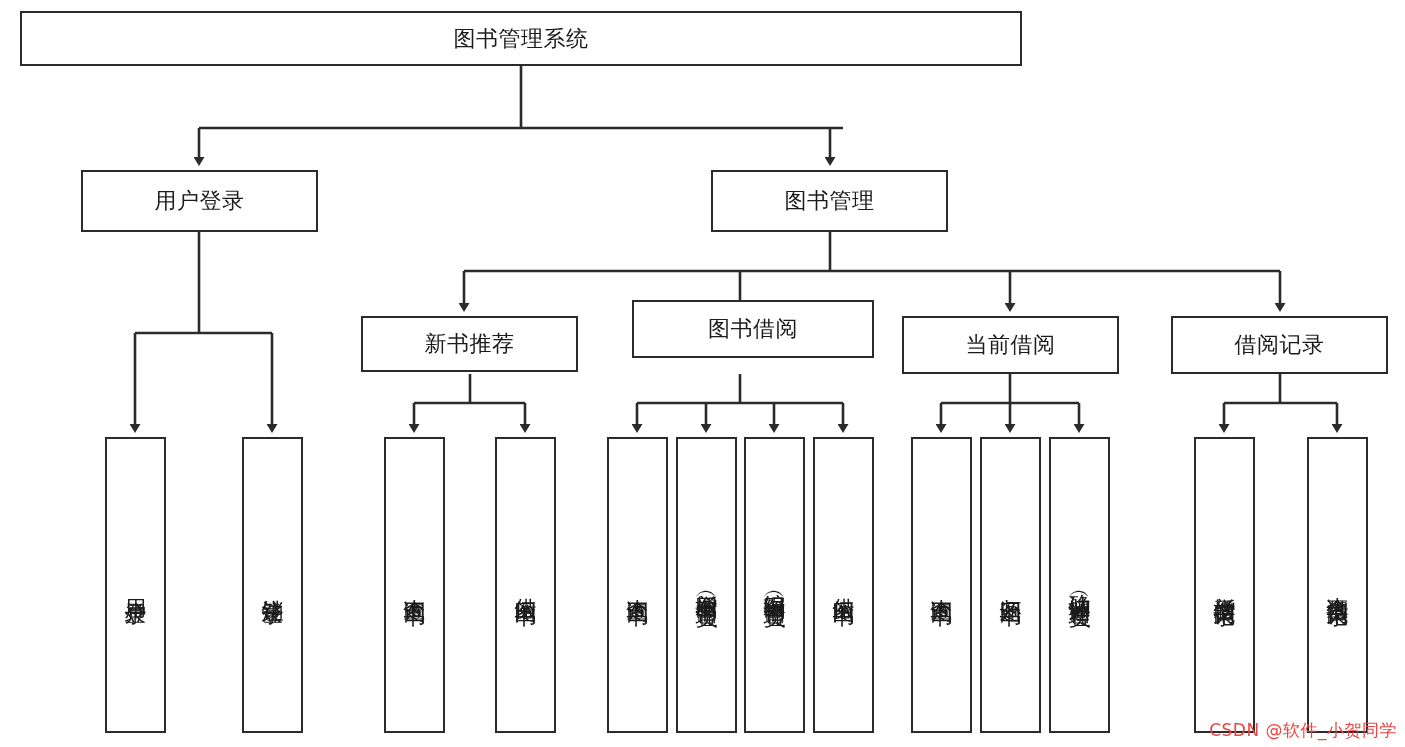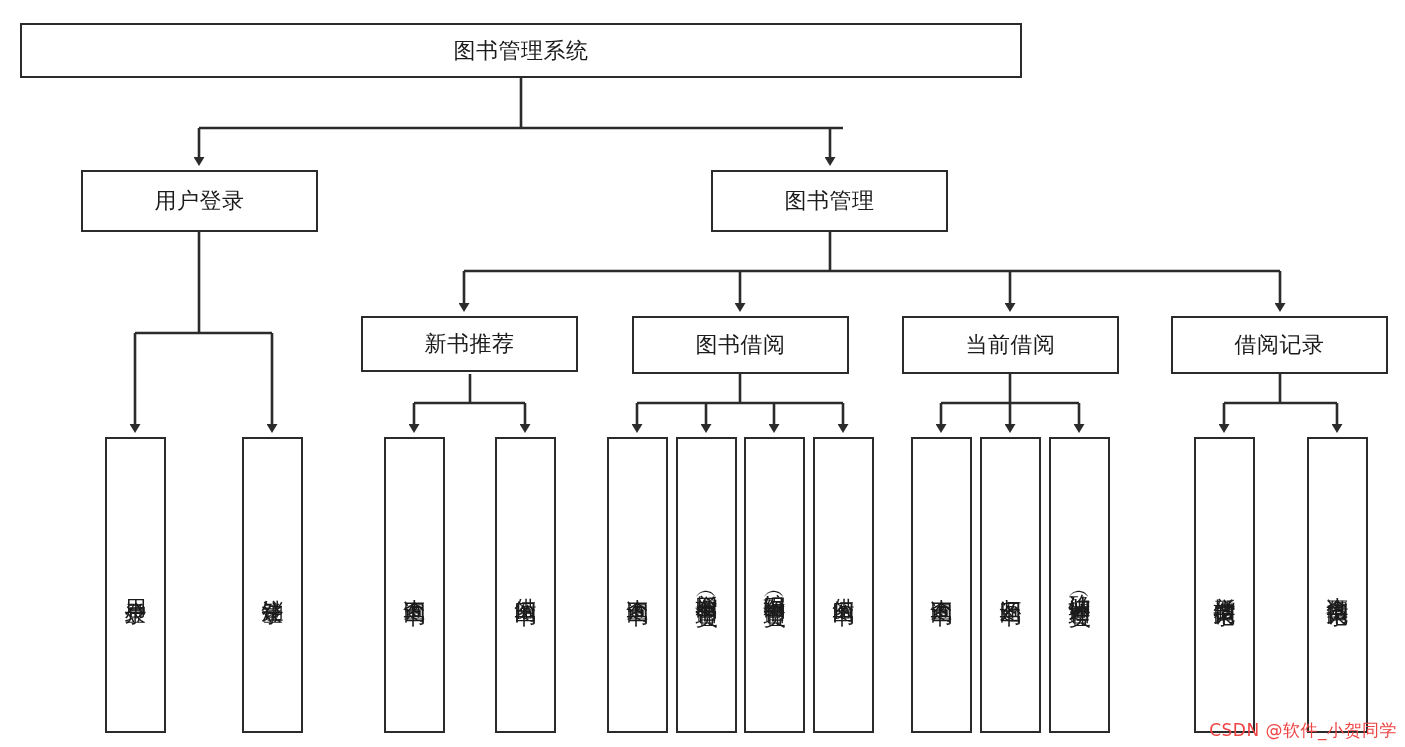--- a/index.html
+++ b/index.html
@@ -122,37 +122,37 @@
       <path d="M1010,403 L1010,425" marker-end="url(#arrow)"></path>
       <path d="M1079,403 L1079,425" marker-end="url(#arrow)"></path>
 
       <path d="M1280,374 L1280,403"></path>
       <path d="M1224,403 L1337,403"></path>
       <path d="M1224,403 L1224,425" marker-end="url(#arrow)"></path>
       <path d="M1337,403 L1337,425" marker-end="url(#arrow)"></path>
     </g>
   </svg>
 
-  <div class="node horiz" style="left:20px; top:11px; width:1002px; height:55px;margin-top:12px;">
+  <div class="node horiz" style="left:20px; top:11px; width:1002px; height:55px;">
     <span class="node-label">图书管理系统</span>
   </div>
 
   <div class="node horiz" style="left:81px; top:170px; width:237px; height:62px;">
     <span class="node-label">用户登录</span>
   </div>
 
   <div class="node horiz" style="left:711px; top:170px; width:237px; height:62px;justify-content:center;">
     <span class="node-label">图书管理</span>
   </div>
 
   <div class="node horiz" style="left:361px; top:316px; width:217px; height:56px;">
     <span class="node-label">新书推荐</span>
   </div>
 
-  <div class="node horiz" style="left:632px; top:316px; width:217px; height:58px;">
+  <div class="node horiz" style="left:632px; top:300px; width:242px; height:58px;">
     <span class="node-label">图书借阅</span>
   </div>
 
   <div class="node horiz" style="left:902px; top:316px; width:217px; height:58px;">
     <span class="node-label">当前借阅</span>
   </div>
 
   <div class="node horiz" style="left:1171px; top:316px; width:217px; height:58px;">
     <span class="node-label">借阅记录</span>
   </div>

